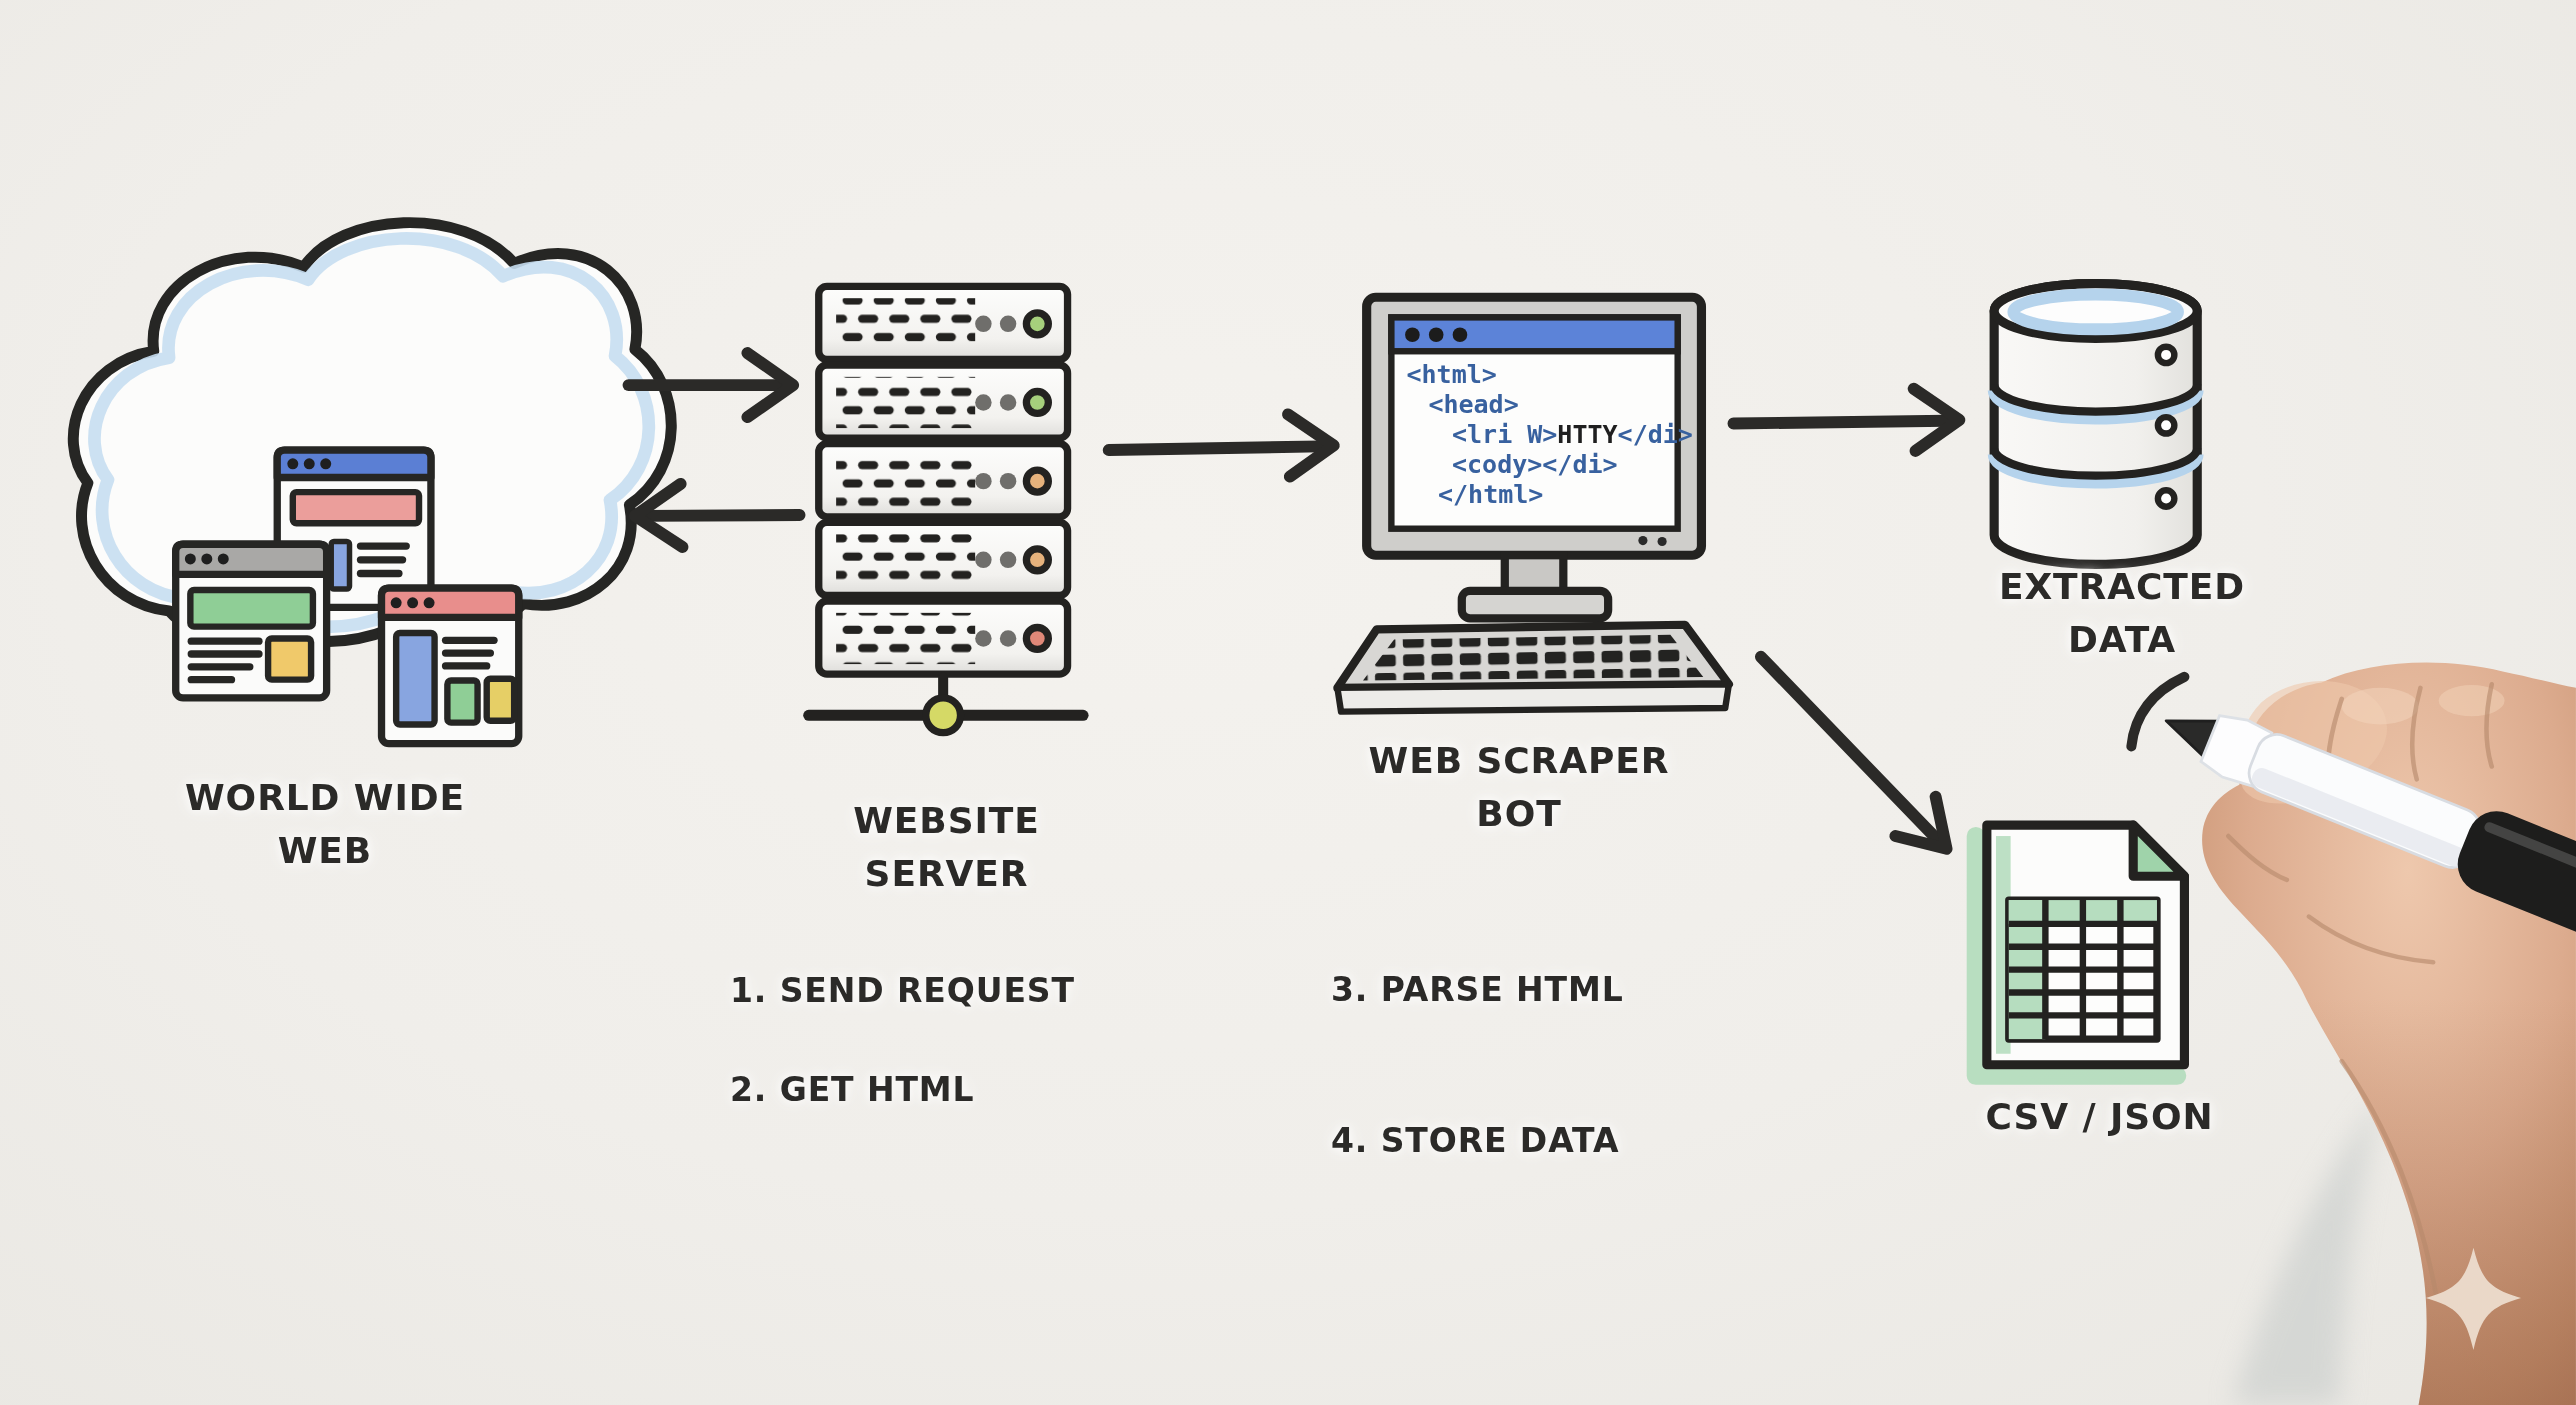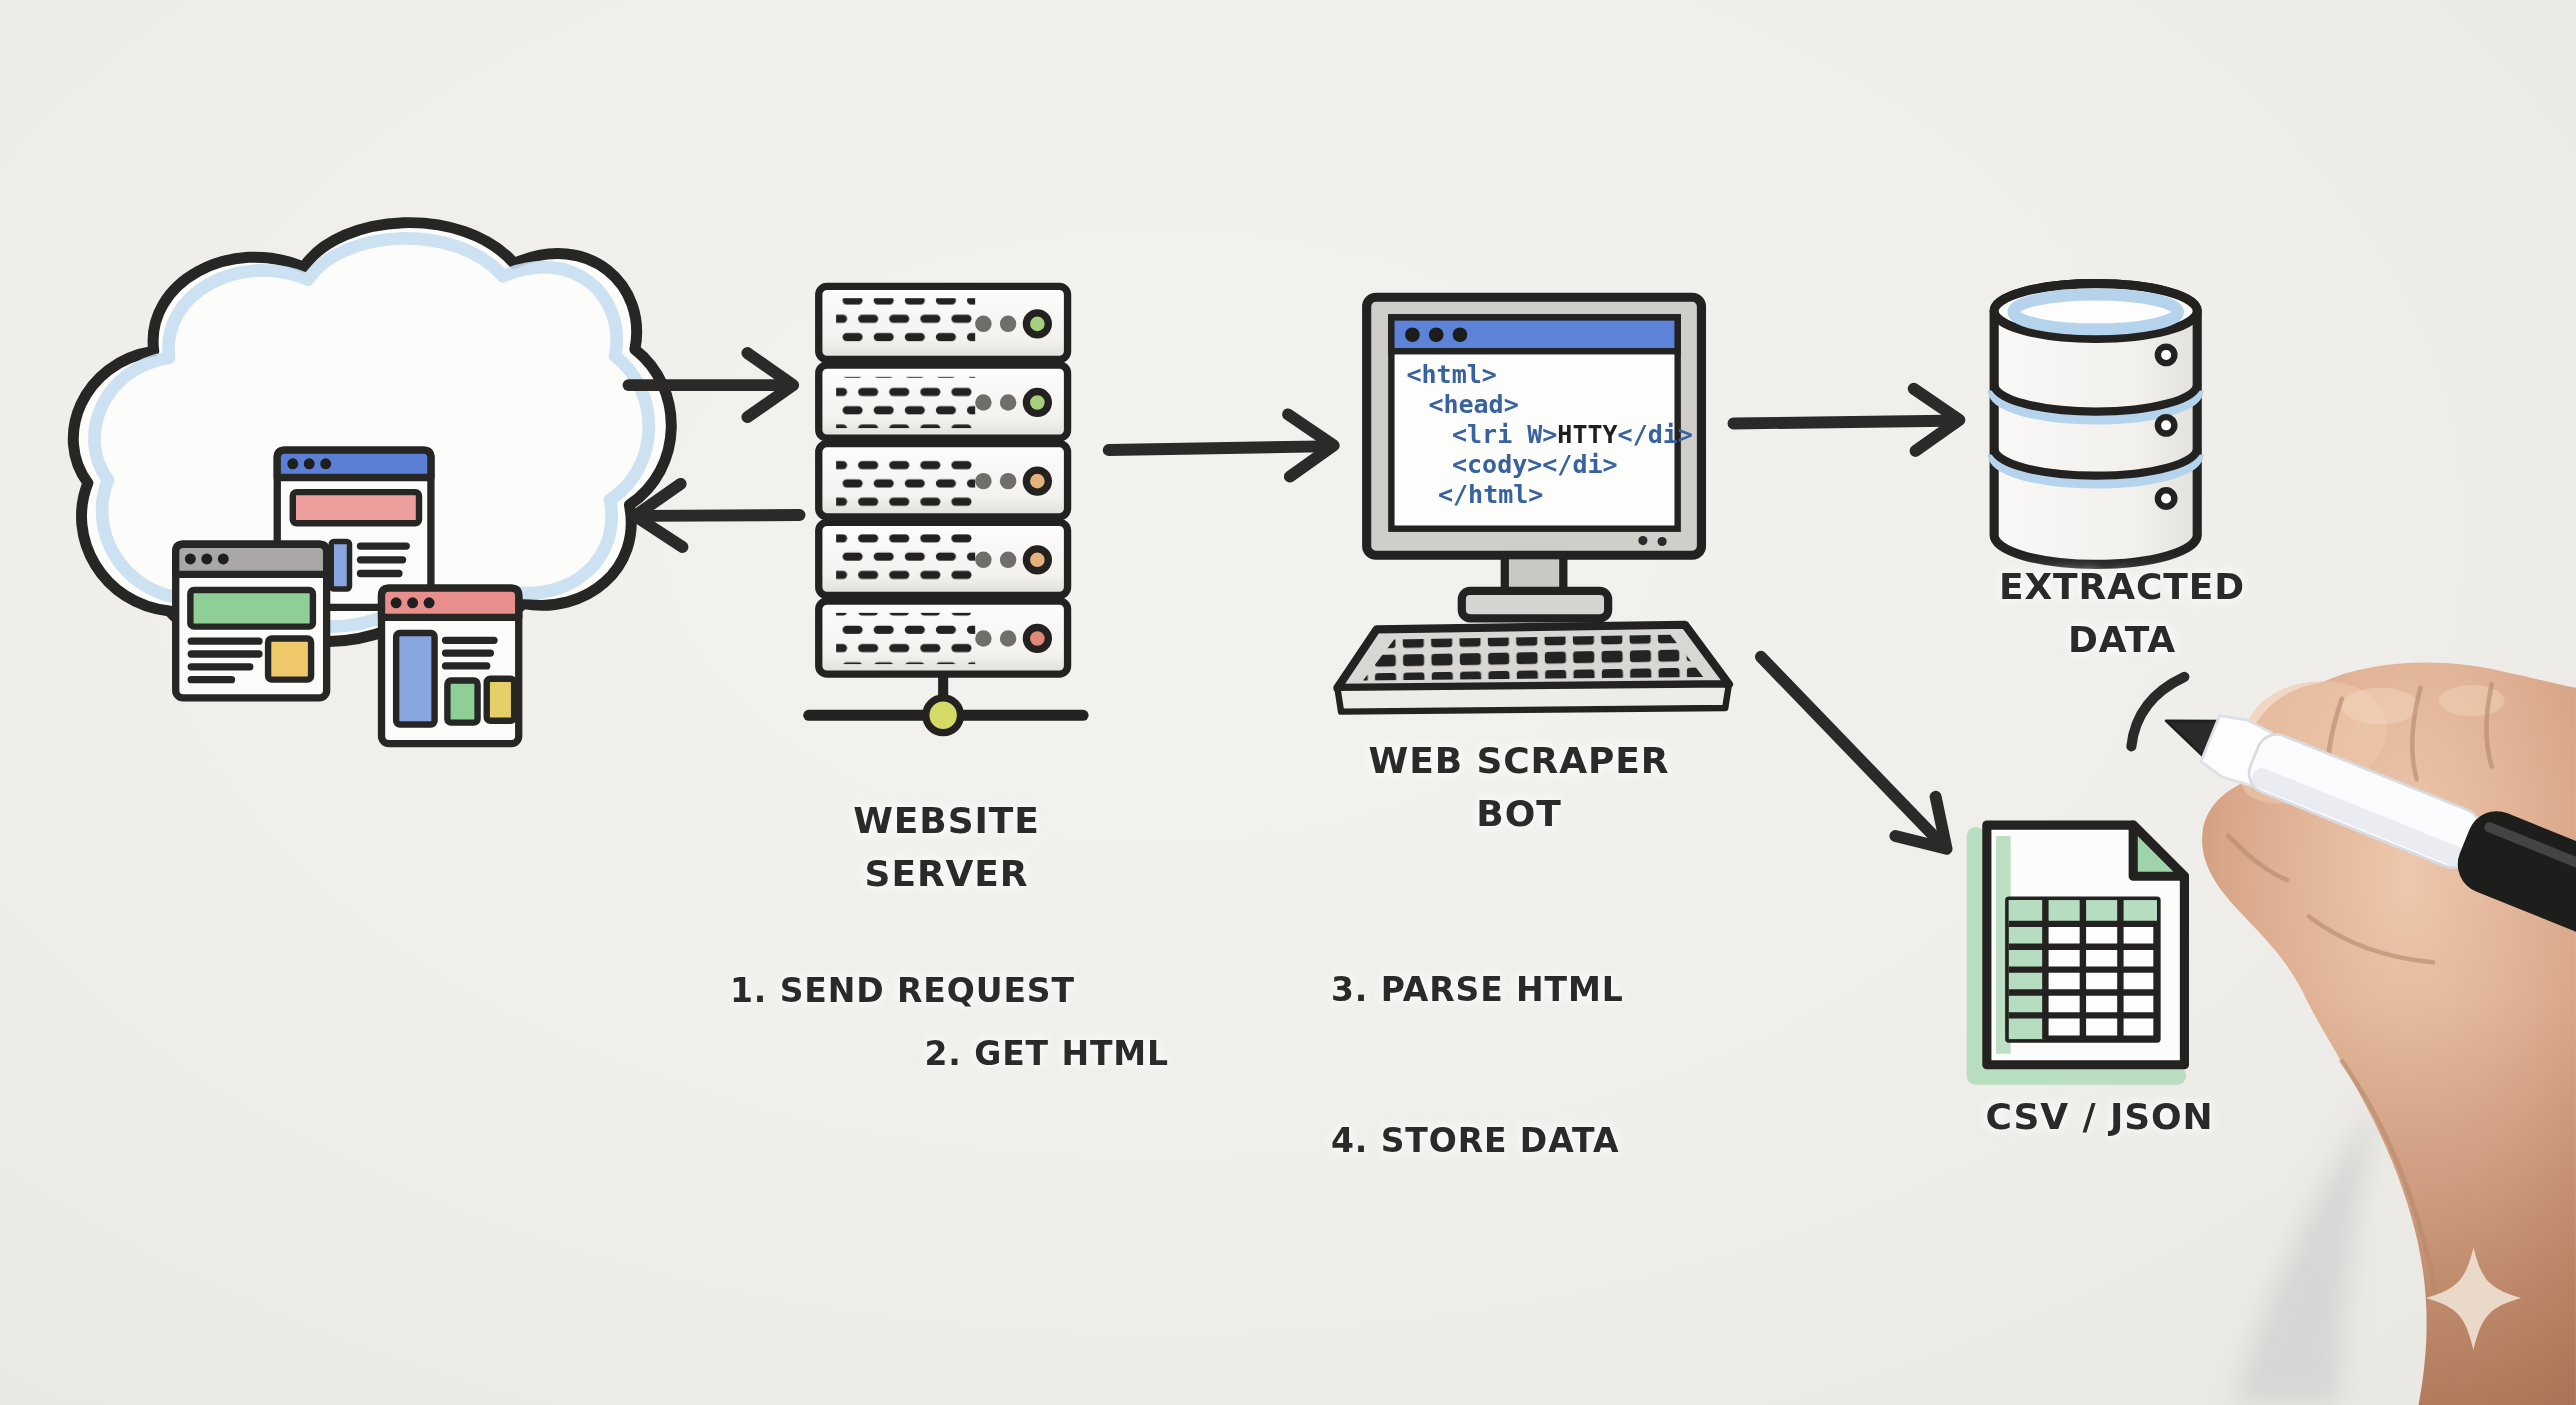--- a/index.html
+++ b/index.html
@@ -311,34 +311,36 @@
       <rect x="352" y="-46" width="220" height="92" rx="32" fill="#1d1d1c"></rect>
       <rect x="366" y="-30" width="180" height="11" rx="5" fill="#4b4b4a" opacity="0.85"></rect>
     </g>
     <path d="M 2704,1364 C 2713,1400 2722,1409 2756,1419
              C 2722,1429 2713,1438 2704,1476
              C 2695,1438 2686,1429 2652,1419
              C 2686,1409 2695,1400 2704,1364 Z" fill="#ecdccd" opacity="0.95"></path>
   </g>
 </svg>
 
+  <div class="label node-label" style="left:110px;top:771px;width:430px;">WORLD WIDE
+WEB</div>
 
   <div class="label node-label" style="left:736px;top:794px;width:421px;">WEBSITE
 SERVER</div>
 
   <div class="label node-label" style="left:1281px;top:734px;width:476px;">WEB SCRAPER
 BOT</div>
 
   <div class="label node-label" style="left:1907px;top:560px;width:430px;">EXTRACTED
 DATA</div>
 
   <div class="label node-label" style="left:1921px;top:1090px;width:357px;">CSV / JSON</div>
 
   <div class="label step" style="left:730px;top:971px;width:439px;">1. SEND REQUEST</div>
-  <div class="label step" style="left:730px;top:1034px;width:439px;text-align:right;">2. GET HTML</div>
+  <div class="label step" style="left:730px;top:1070px;width:439px;">2. GET HTML</div>
   <div class="label step" style="left:1331px;top:970px;width:439px;">3. PARSE HTML</div>
   <div class="label step" style="left:1331px;top:1082px;width:439px;margin-top:39px;">4. STORE DATA</div>
 
   <div class="code">
     <span class="ln" style="padding-left:5.5px;">&lt;html&gt;</span>
     <span class="ln" style="padding-left:27.4px;">&lt;head&gt;</span>
     <span class="ln" style="padding-left:51px;"><span>&lt;lri W&gt;</span><span class="mid">HTTY</span><span>&lt;/di&gt;</span></span>
     <span class="ln" style="padding-left:51px;">&lt;cody&gt;&lt;/di&gt;</span>
     <span class="ln" style="padding-left:37px;">&lt;/html&gt;</span>
   </div>

